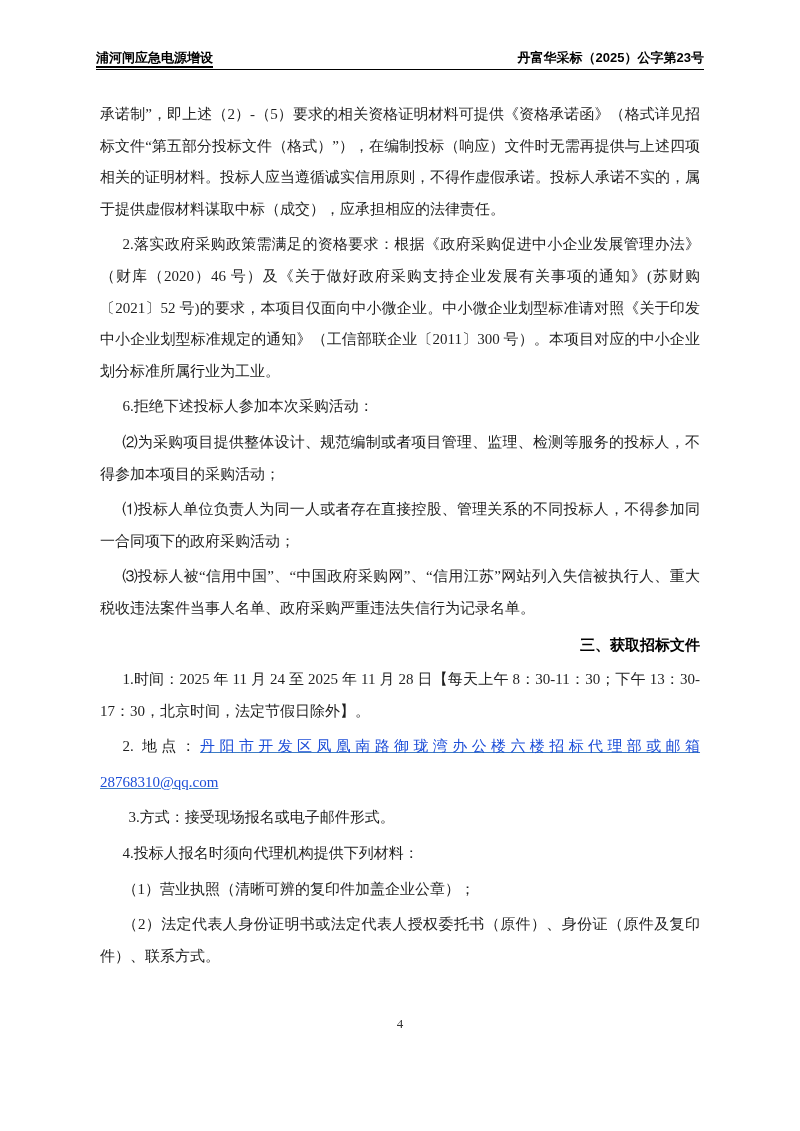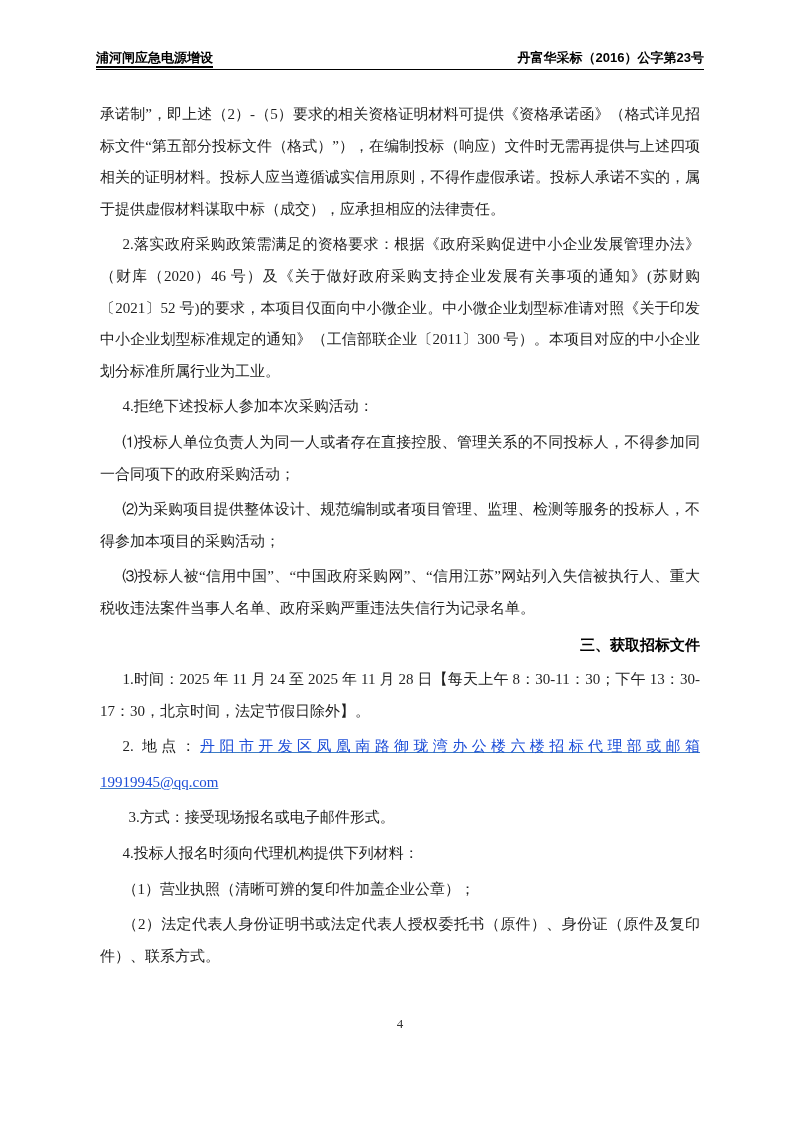--- a/index.html
+++ b/index.html
@@ -79,47 +79,47 @@
     color: #333;
   }
 </style>
 </head>
 <body>
 
 <div class="page">
 
   <div class="header">
     <span class="header-left">浦河闸应急电源增设</span>
-    <span class="header-right">丹富华采标（2016）公字第23号</span>
+    <span class="header-right">丹富华采标（2025）公字第23号</span>
   </div>
 
   <div class="content">
     <p>承诺制”，即上述（2）-（5）要求的相关资格证明材料可提供《资格承诺函》（格式详见招标文件“第五部分投标文件（格式）”），在编制投标（响应）文件时无需再提供与上述四项相关的证明材料。投标人应当遵循诚实信用原则，不得作虚假承诺。投标人承诺不实的，属于提供虚假材料谋取中标（成交），应承担相应的法律责任。</p>
 
     <p class="indent">2.落实政府采购政策需满足的资格要求：根据《政府采购促进中小企业发展管理办法》（财库（2020）46 号）及《关于做好政府采购支持企业发展有关事项的通知》(苏财购〔2021〕52 号)的要求，本项目仅面向中小微企业。中小微企业划型标准请对照《关于印发中小企业划型标准规定的通知》（工信部联企业〔2011〕300 号）。本项目对应的中小企业划分标准所属行业为工业。</p>
 
 
-    <p class="indent">4.拒绝下述投标人参加本次采购活动：</p>
+    <p class="indent">6.拒绝下述投标人参加本次采购活动：</p>
+
+    <p class="indent">⑵为采购项目提供整体设计、规范编制或者项目管理、监理、检测等服务的投标人，不得参加本项目的采购活动；</p>
 
     <p class="indent">⑴投标人单位负责人为同一人或者存在直接控股、管理关系的不同投标人，不得参加同一合同项下的政府采购活动；</p>
-
-    <p class="indent">⑵为采购项目提供整体设计、规范编制或者项目管理、监理、检测等服务的投标人，不得参加本项目的采购活动；</p>
 
     <p class="indent">⑶投标人被“信用中国”、“中国政府采购网”、“信用江苏”网站列入失信被执行人、重大税收违法案件当事人名单、政府采购严重违法失信行为记录名单。</p>
 
     <p class="section-heading">三、获取招标文件</p>
 
     <p class="indent">1.时间：2025 年 11 月 24 至 2025 年 11 月 28 日【每天上午 8：30-11：30；下午 13：30-17：30，北京时间，法定节假日除外】。</p>
 
     <p class="loc-line">
       <span>2. 地点：</span><a class="link">丹阳市开发区凤凰南路御珑湾办公楼六楼招标代理部或邮箱</a>
     </p>
 
     <p>
-      <a class="link">19919945@qq.com</a>
+      <a class="link">28768310@qq.com</a>
     </p>
 
     <p class="indent-lg">3.方式：接受现场报名或电子邮件形式。</p>
 
     <p class="indent">4.投标人报名时须向代理机构提供下列材料：</p>
 
     <p class="indent">（1）营业执照（清晰可辨的复印件加盖企业公章）；</p>
 
     <p class="indent">（2）法定代表人身份证明书或法定代表人授权委托书（原件）、身份证（原件及复印件）、联系方式。</p>
   </div>

